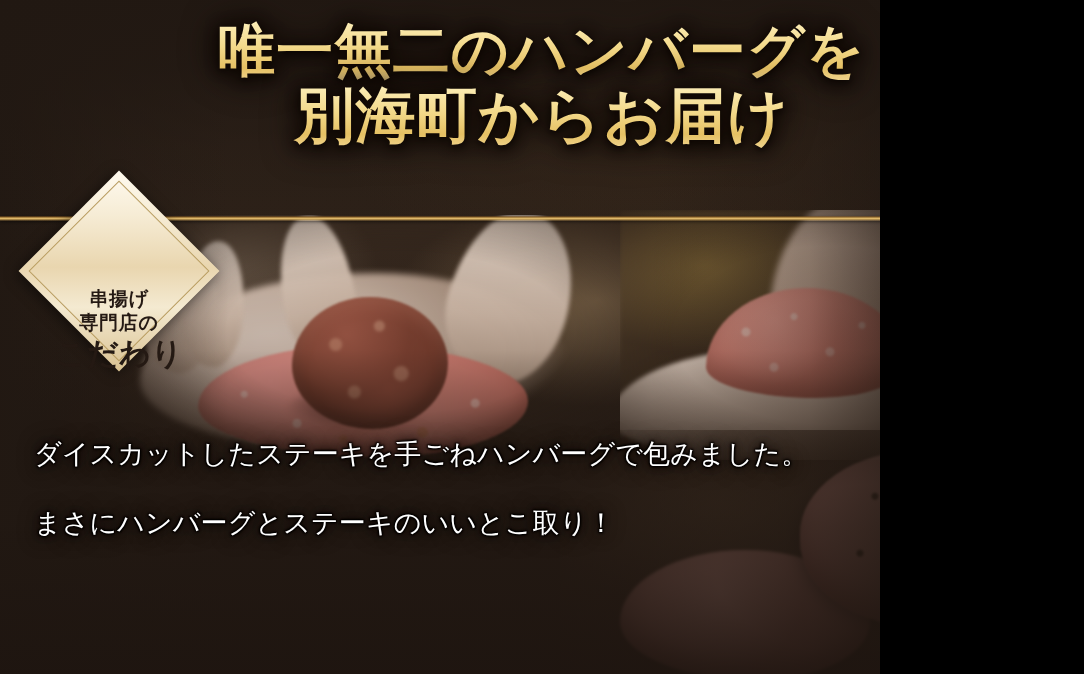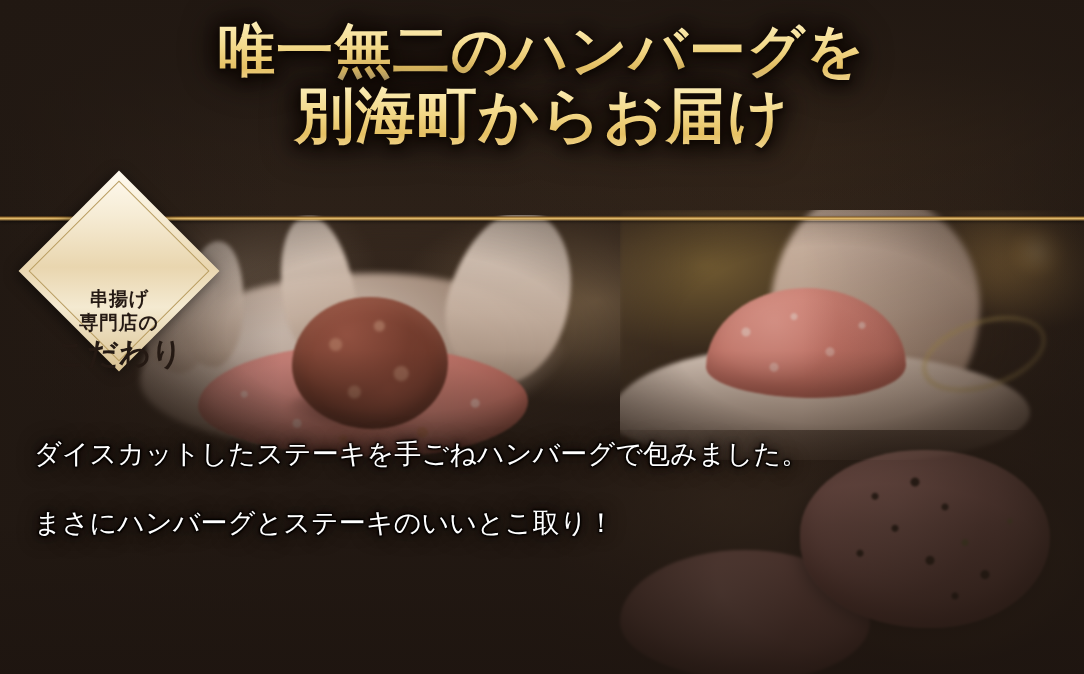--- a/index.html
+++ b/index.html
@@ -2,21 +2,21 @@
 <html><head>
 <meta charset="utf-8">
 <style>
   html, body {
     margin: 0;
     padding: 0;
     background: #000;
   }
   .banner {
     position: relative;
-    width: 1084px;
+    width: 880px;
     height: 674px;
     overflow: hidden;
     background: #c2410c;
     font-family: "Liberation Serif", "DejaVu Serif", serif;
     user-select: none;
   }
 
   
   .photo-layer {
     position: absolute;

